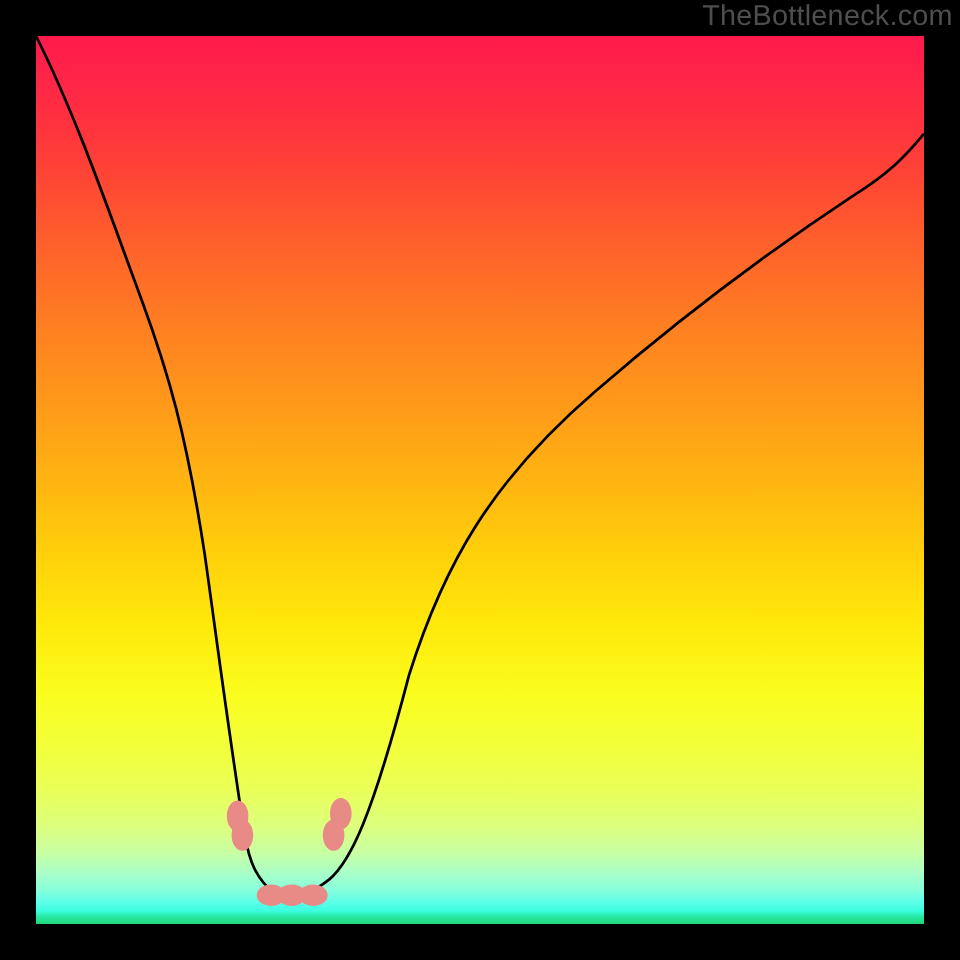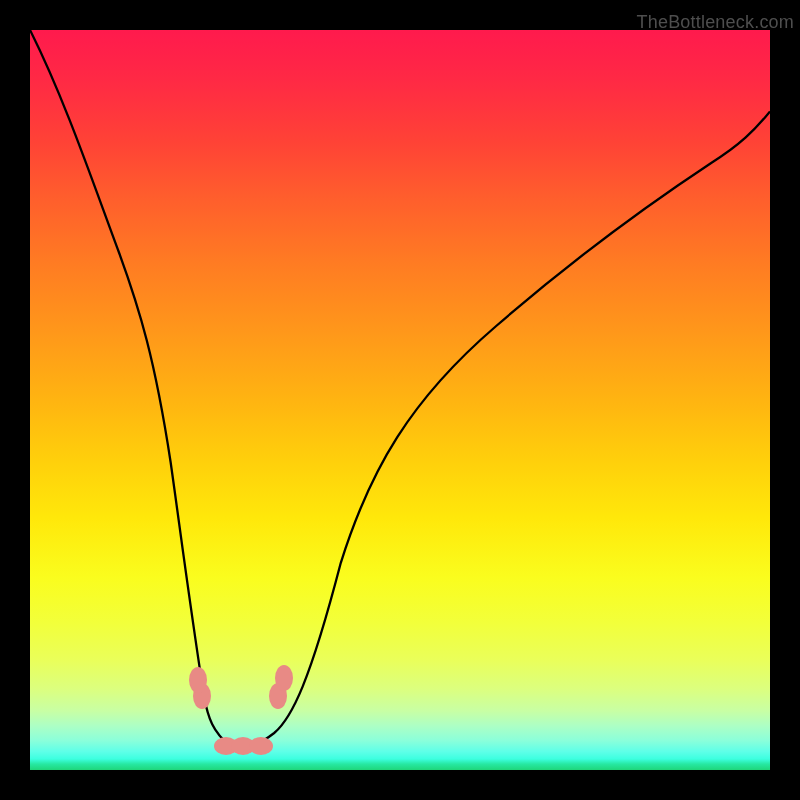--- a/index.html
+++ b/index.html
@@ -43,24 +43,24 @@
       #adffc4 94%,
       #8bffda 96%,
       #5fffe8 97.5%,
       #3dffe0 98.5%,
       #27e8a2 99.2%,
       #1fd67a 100%
     );
   }
   .watermark {
     position: absolute;
-    top: 12px;
+    top: 0;
     right: 6px;
     color: #4e4e4e;
-    font-size: 18px;
+    font-size: 24px;
     letter-spacing: 0.2px;
     font-weight: 400;
   }
   svg.curve {
     position: absolute;
     left: 0; top: 0;
     width: 740px;
     height: 740px;
   }
   .curve path {

